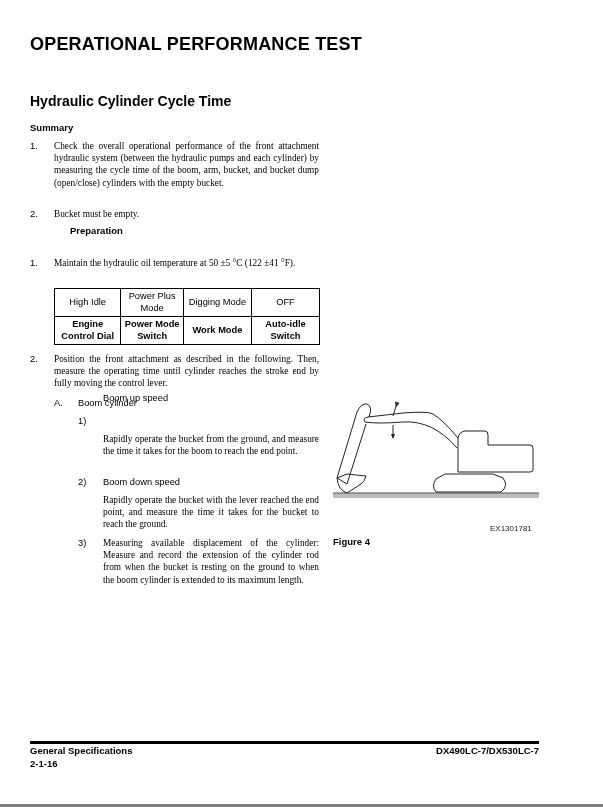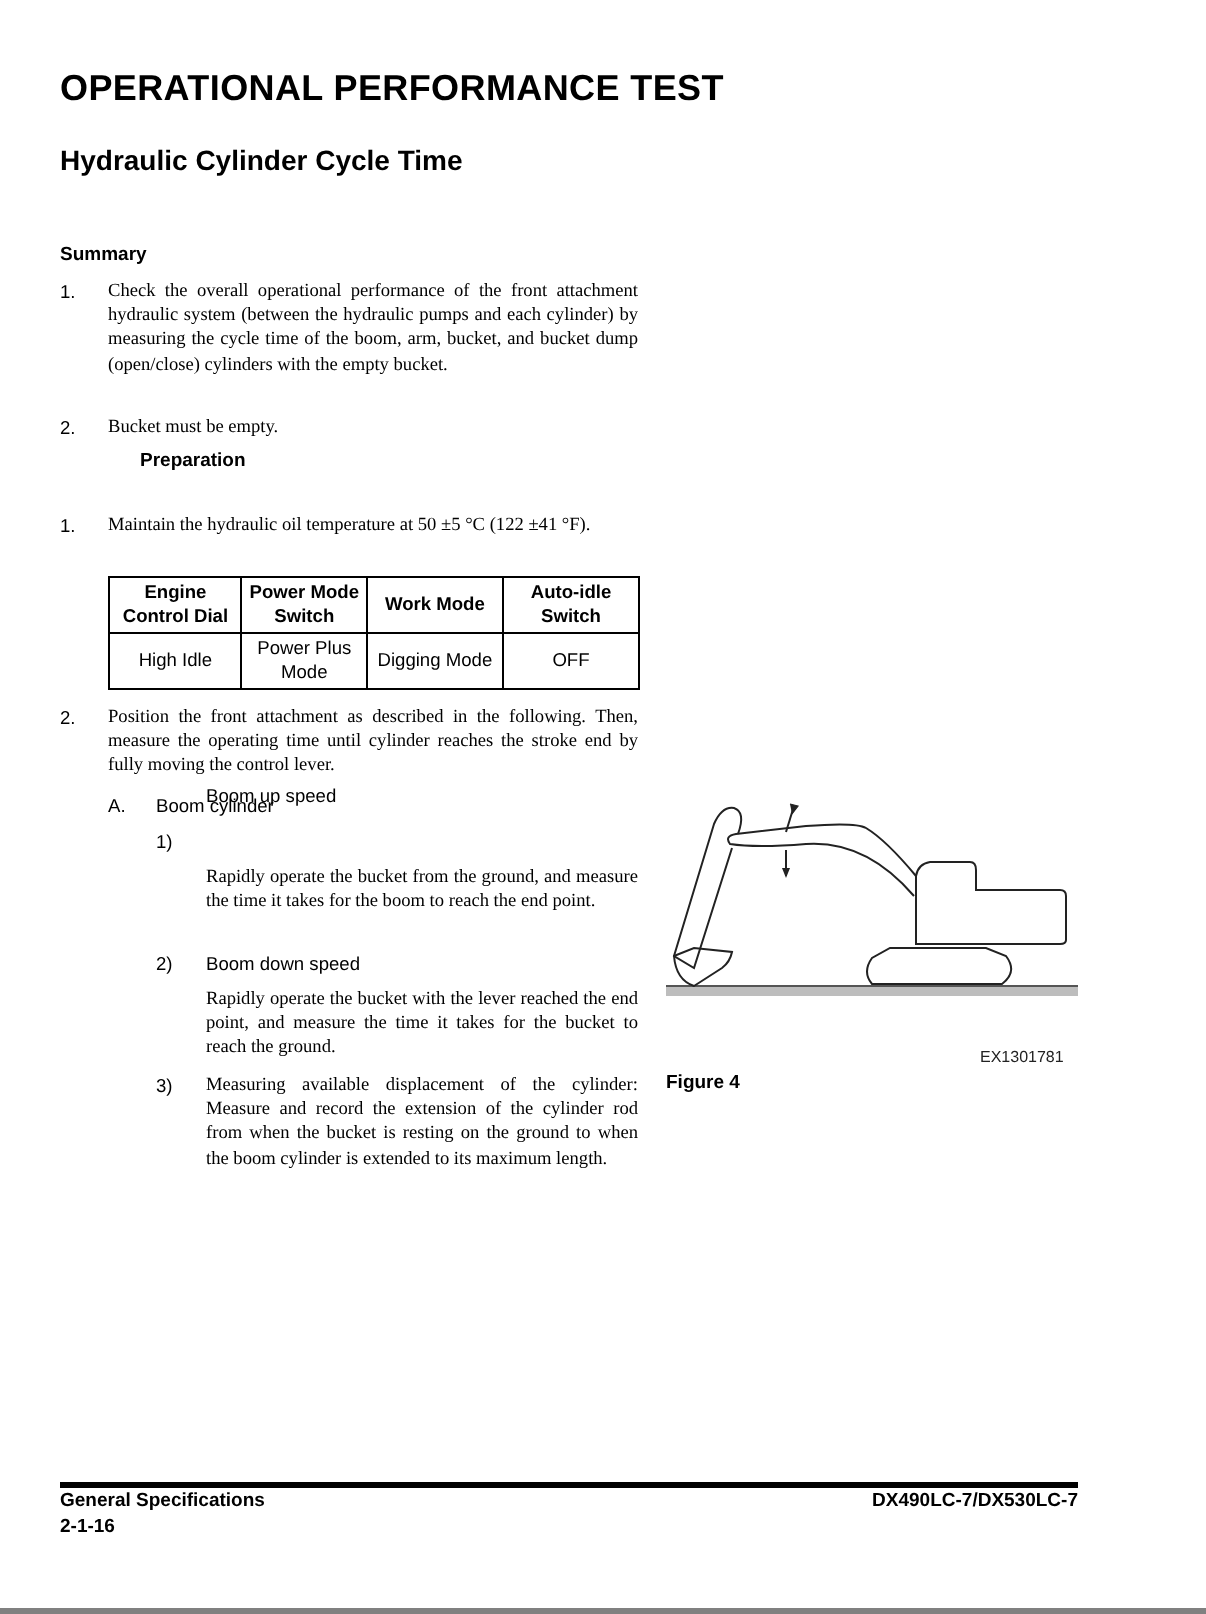--- a/index.html
+++ b/index.html
@@ -2,21 +2,21 @@
 <html><head>
 <meta charset="utf-8">
 <style>
   html, body { margin: 0; padding: 0; background: #ffffff; }
   body { width: 603px; height: 807px; position: relative; overflow: hidden;
          font-family: "Liberation Sans", sans-serif; color: #000; }
   .page { position: absolute; left: 0; top: 0; width: 603px; height: 689px; }
   .bottom-edge { position: absolute; left: 0; right: 0; top: 804px; height: 3px; background: #808080; }
 
   .h1 { position: absolute; left: 30px; top: 34px; font-size: 18px; font-weight: bold; letter-spacing: 0.2px; }
-  .h2 { position: absolute; left: 30px; top: 72px; font-size: 14px; font-weight: bold; }
+  .h2 { position: absolute; left: 30px; top: 93px; font-size: 14px; font-weight: bold; }
   .h3 { position: absolute; font-size: 9.5px; font-weight: bold; }
 
   .para { position: absolute; font-size: 9.3px; line-height: 12.2px; text-align: justify; font-family: Liberation Serif, serif; }
   .num { position: absolute; font-size: 9.3px; line-height: 12.2px; }
 
   table.spec { position: absolute; left: 54px; top: 288px; width: 266px; border-collapse: collapse;
                font-size: 9.3px; line-height: 11.5px; }
   table.spec td, table.spec th { border: 1px solid #000; text-align: center; vertical-align: middle; padding: 1px 2px; }
   table.spec th { font-weight: bold; height: 25px; }
   table.spec td { height: 25px; }
@@ -45,30 +45,30 @@
   <div class="num" style="left:30px;top:208px;">2.</div>
   <div class="para" style="left:54px;top:208px;width:265px;">Bucket must be empty.</div>
 
   <div class="h3" style="left:30px;top:225px;padding-left:40px;">Preparation</div>
   <div class="num" style="left:30px;top:257px;">1.</div>
   <div class="para" style="left:54px;top:257px;width:265px;">Maintain the hydraulic oil temperature at 50 ±5 °C (122 ±41 °F).</div>
 
   <table class="spec">
     <tbody>
         <tr>
+      <td>High Idle</td>
+      <td>Power Plus Mode</td>
+      <td>Digging Mode</td>
+      <td>OFF</td>
+    </tr>
+    <tr>
       <th class="c1">Engine Control Dial</th>
       <th class="c2">Power Mode Switch</th>
       <th class="c3">Work Mode</th>
       <th class="c4">Auto-idle Switch</th>
-    </tr>
-    <tr>
-      <td>High Idle</td>
-      <td>Power Plus Mode</td>
-      <td>Digging Mode</td>
-      <td>OFF</td>
     </tr>
   </tbody>
     </table>
 
   <div class="num" style="left:30px;top:353px;">2.</div>
   <div class="para" style="left:54px;top:353px;width:265px;">Position the front attachment as described in the following. Then, measure the operating time until cylinder reaches the stroke end by fully moving the control lever.</div>
 
   <div class="num" style="left:54px;top:397px;">A.</div>
   <div class="num" style="left:78px;top:397px;">Boom cylinder</div>
 

